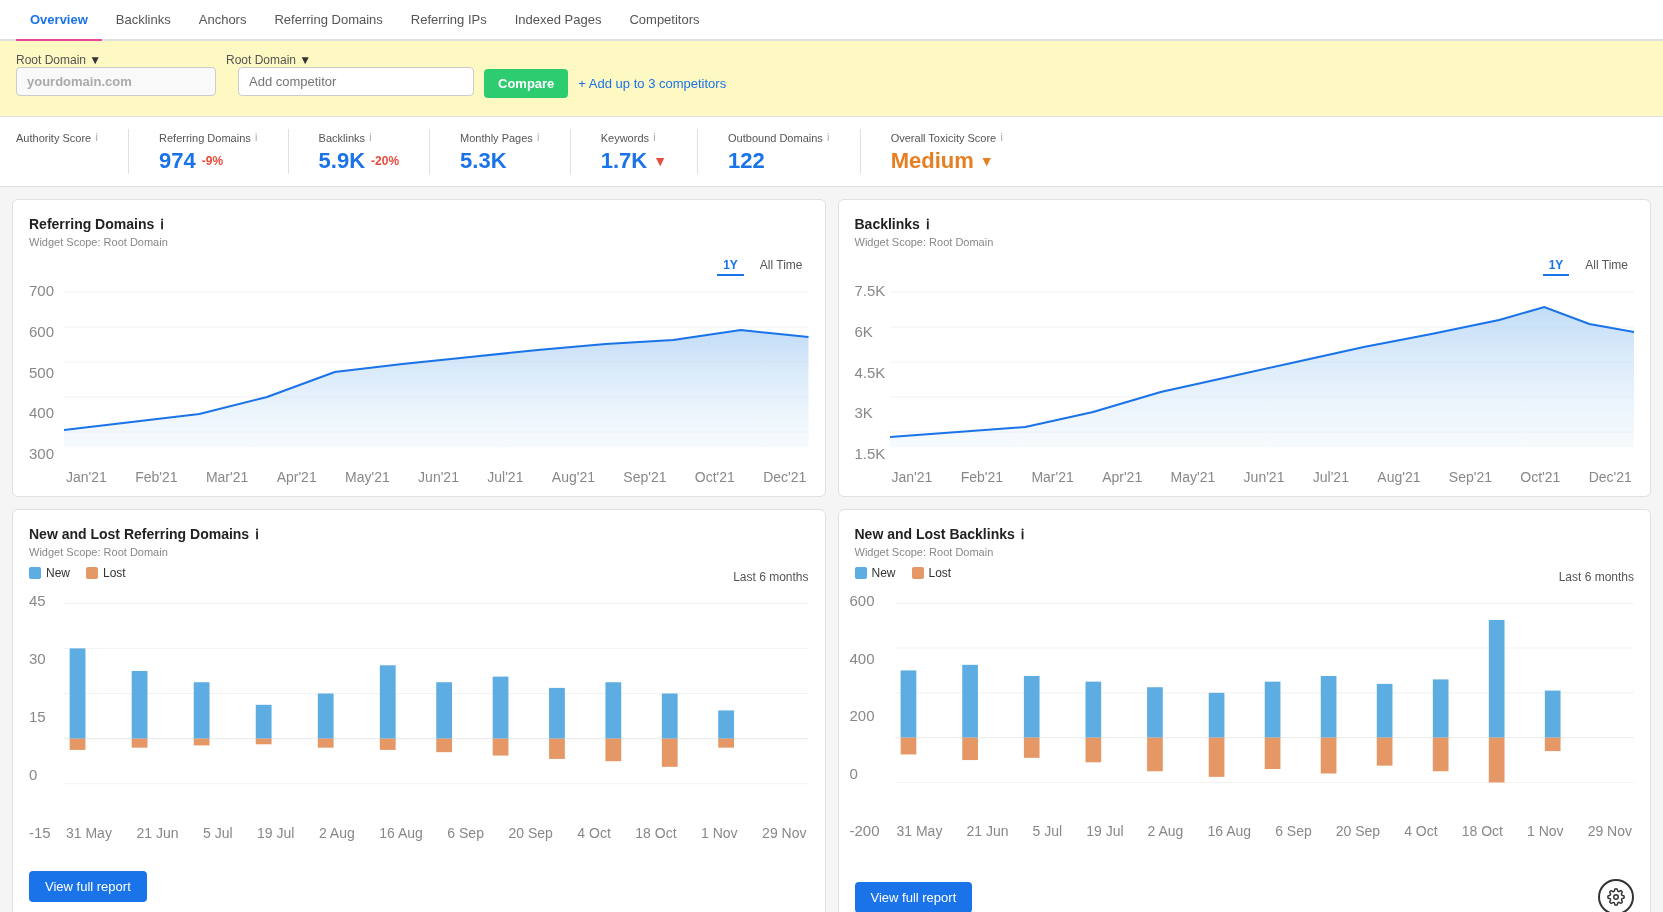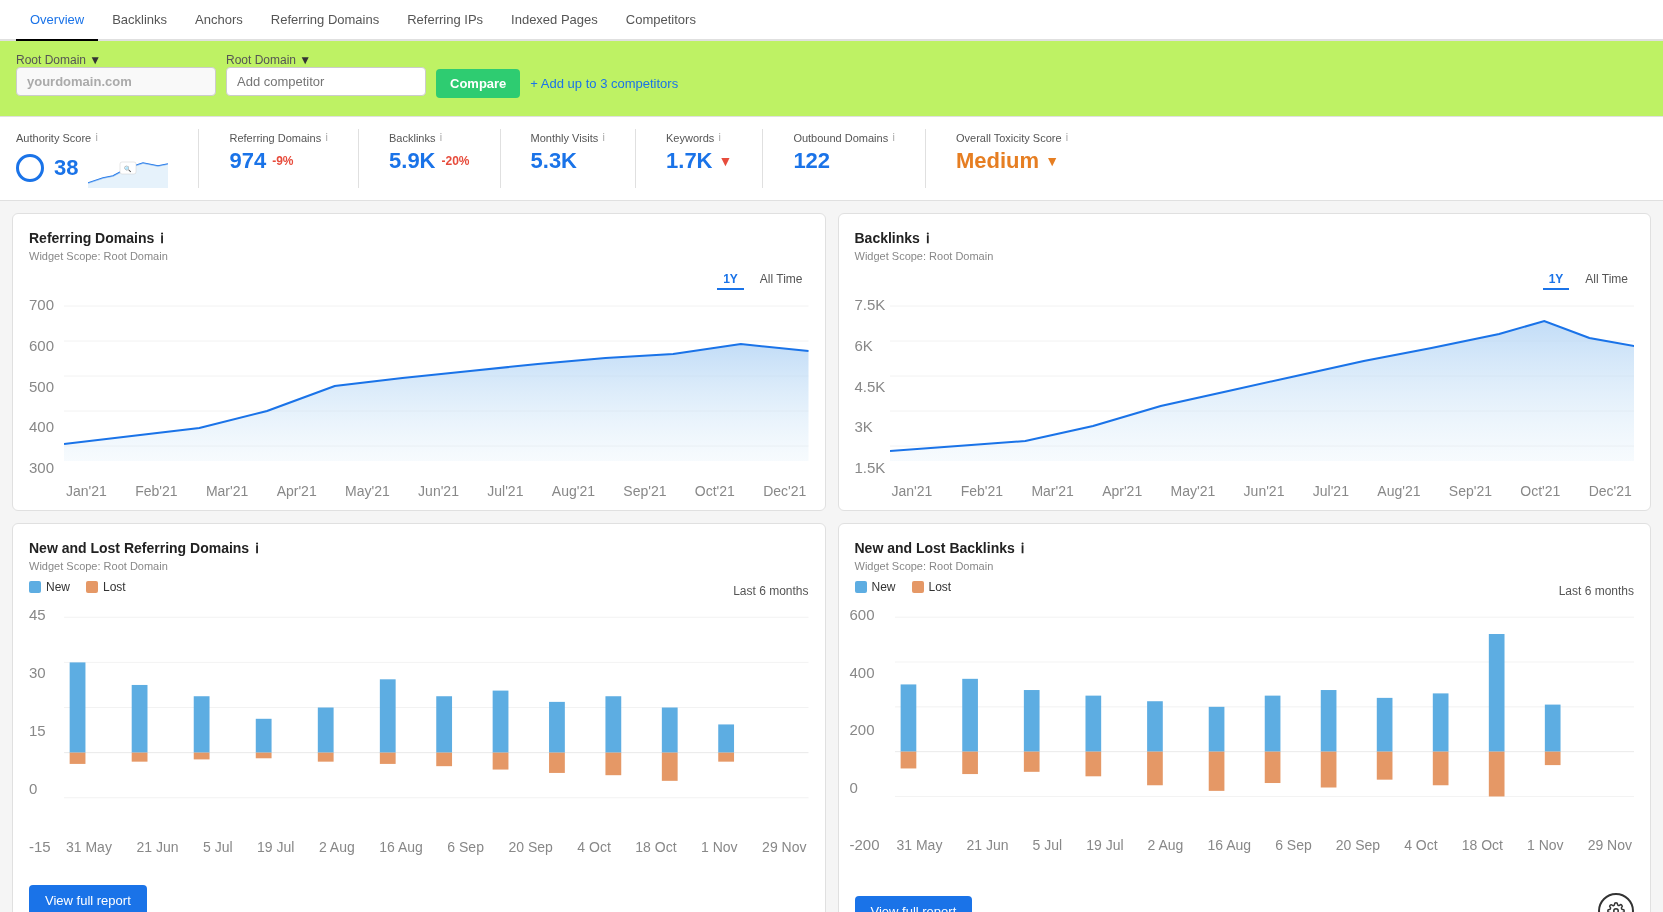--- a/index.html
+++ b/index.html
@@ -1,30 +1,30 @@
 <!DOCTYPE html>
 <html><head>
   <meta charset="utf-8">
   <style>
     * { box-sizing: border-box; margin: 0; padding: 0; }
     body { font-family: Arial, sans-serif; font-size: 13px; background: #f5f5f5; color: #333; }
 
     
     .nav-tabs { display: flex; align-items: center; background: #fff; border-bottom: 2px solid #e0e0e0; padding: 0 16px; }
     .nav-tab { padding: 12px 14px; cursor: pointer; color: #555; font-size: 13px; border-bottom: 2px solid transparent; margin-bottom: -2px; white-space: nowrap; }
-    .nav-tab.active { color: #1a73e8; border-bottom: 2px solid #000000; font-weight: normal; }
+    .nav-tab.active { color: #1a73e8; border-bottom: 2px solid #ec4899; font-weight: bold; }
     .new-badge { background: #2ecc71; color: #fff; font-size: 10px; padding: 1px 5px; border-radius: 3px; margin-left: 4px; font-weight: bold; }
 
     
-    .top-bar { background: #bef264; padding: 10px 16px; border-bottom: 1px solid #e0e0e0; }
+    .top-bar { background: #fef9c3; padding: 10px 16px; border-bottom: 1px solid #e0e0e0; }
     .domain-row { display: flex; align-items: center; gap: 10px; margin-bottom: 8px; }
     .domain-label { font-size: 12px; color: #333; cursor: pointer; }
     .domain-label span { color: #555; }
     .domain-input { border: 1px solid #ccc; border-radius: 4px; padding: 6px 10px; font-size: 13px; width: 200px; color: #aaa; background: #f9f9f9; }
-    .competitor-input { border: 1px solid #ccc; border-radius: 4px; padding: 6px 10px; font-size: 13px; width: 200px; color: #aaa; }
+    .competitor-input { border: 1px solid #ccc; border-radius: 4px; padding: 6px 10px; font-size: 13px; width: 236px; color: #aaa; margin-left: 12px; }
     .compare-btn { background: #2ecc71; color: #fff; border: none; border-radius: 4px; padding: 7px 14px; font-size: 13px; cursor: pointer; font-weight: bold; }
     .add-competitor-link { color: #1a73e8; font-size: 13px; cursor: pointer; }
     .add-competitor-link::before { content: '+ '; }
 
     
     .metrics-row { display: flex; align-items: flex-start; padding: 12px 16px; background: #fff; border-bottom: 1px solid #e0e0e0; gap: 30px; }
     .metric-block { display: flex; flex-direction: column; }
     .metric-label { font-size: 11px; color: #555; display: flex; align-items: flex-end; gap: 4px; margin-bottom: 4px; }
     .metric-label .info-icon { color: #aaa; font-size: 11px; cursor: pointer; }
     .metric-value { font-size: 22px; font-weight: bold; color: #1a73e8; display: flex; align-items: center; gap: 6px; }
@@ -100,30 +100,20 @@
   </div>
 </div>
 
 <div class="metrics-row">
 
   <div class="metric-block">
     <div class="metric-label">
       <span>Authority Score</span>
       <span class="info-icon">ℹ</span>
     </div>
-    <div class="authority-block">
-      <div class="authority-circle"></div>
-      <span class="metric-value">38</span>
-      <svg class="mini-chart" viewBox="0 0 80 40">
-        <polyline points="0,35 15,30 25,28 40,20 55,15 70,18 80,16" fill="none" stroke="#1a73e8" stroke-width="1.5"></polyline>
-        <polygon points="0,35 15,30 25,28 40,20 55,15 70,18 80,16 80,40 0,40" fill="#d6eaf8" opacity="0.6"></polygon>
-        <rect x="32" y="14" width="16" height="12" rx="2" fill="white" stroke="#ccc" stroke-width="0.5"></rect>
-        <text x="40" y="23" text-anchor="middle" font-size="6" fill="#555">🔍</text>
-      </svg>
-    </div>
   </div>
   <div class="metric-divider"></div>
 
   <div class="metric-block">
     <div class="metric-label">
       <span>Referring Domains</span>
       <span class="info-icon">ℹ</span>
     </div>
     <div class="metric-value">
       <span>974</span>
@@ -139,21 +129,21 @@
     </div>
     <div class="metric-value">
       <span>5.9K</span>
       <span class="metric-change neg">-20%</span>
     </div>
   </div>
   <div class="metric-divider"></div>
 
   <div class="metric-block">
     <div class="metric-label">
-      <span>Monthly Visits</span>
+      <span>Monthly Pages</span>
       <span class="info-icon">ℹ</span>
     </div>
     <div class="metric-value">
       <span>5.3K</span>
     </div>
   </div>
   <div class="metric-divider"></div>
 
   <div class="metric-block">
     <div class="metric-label">

